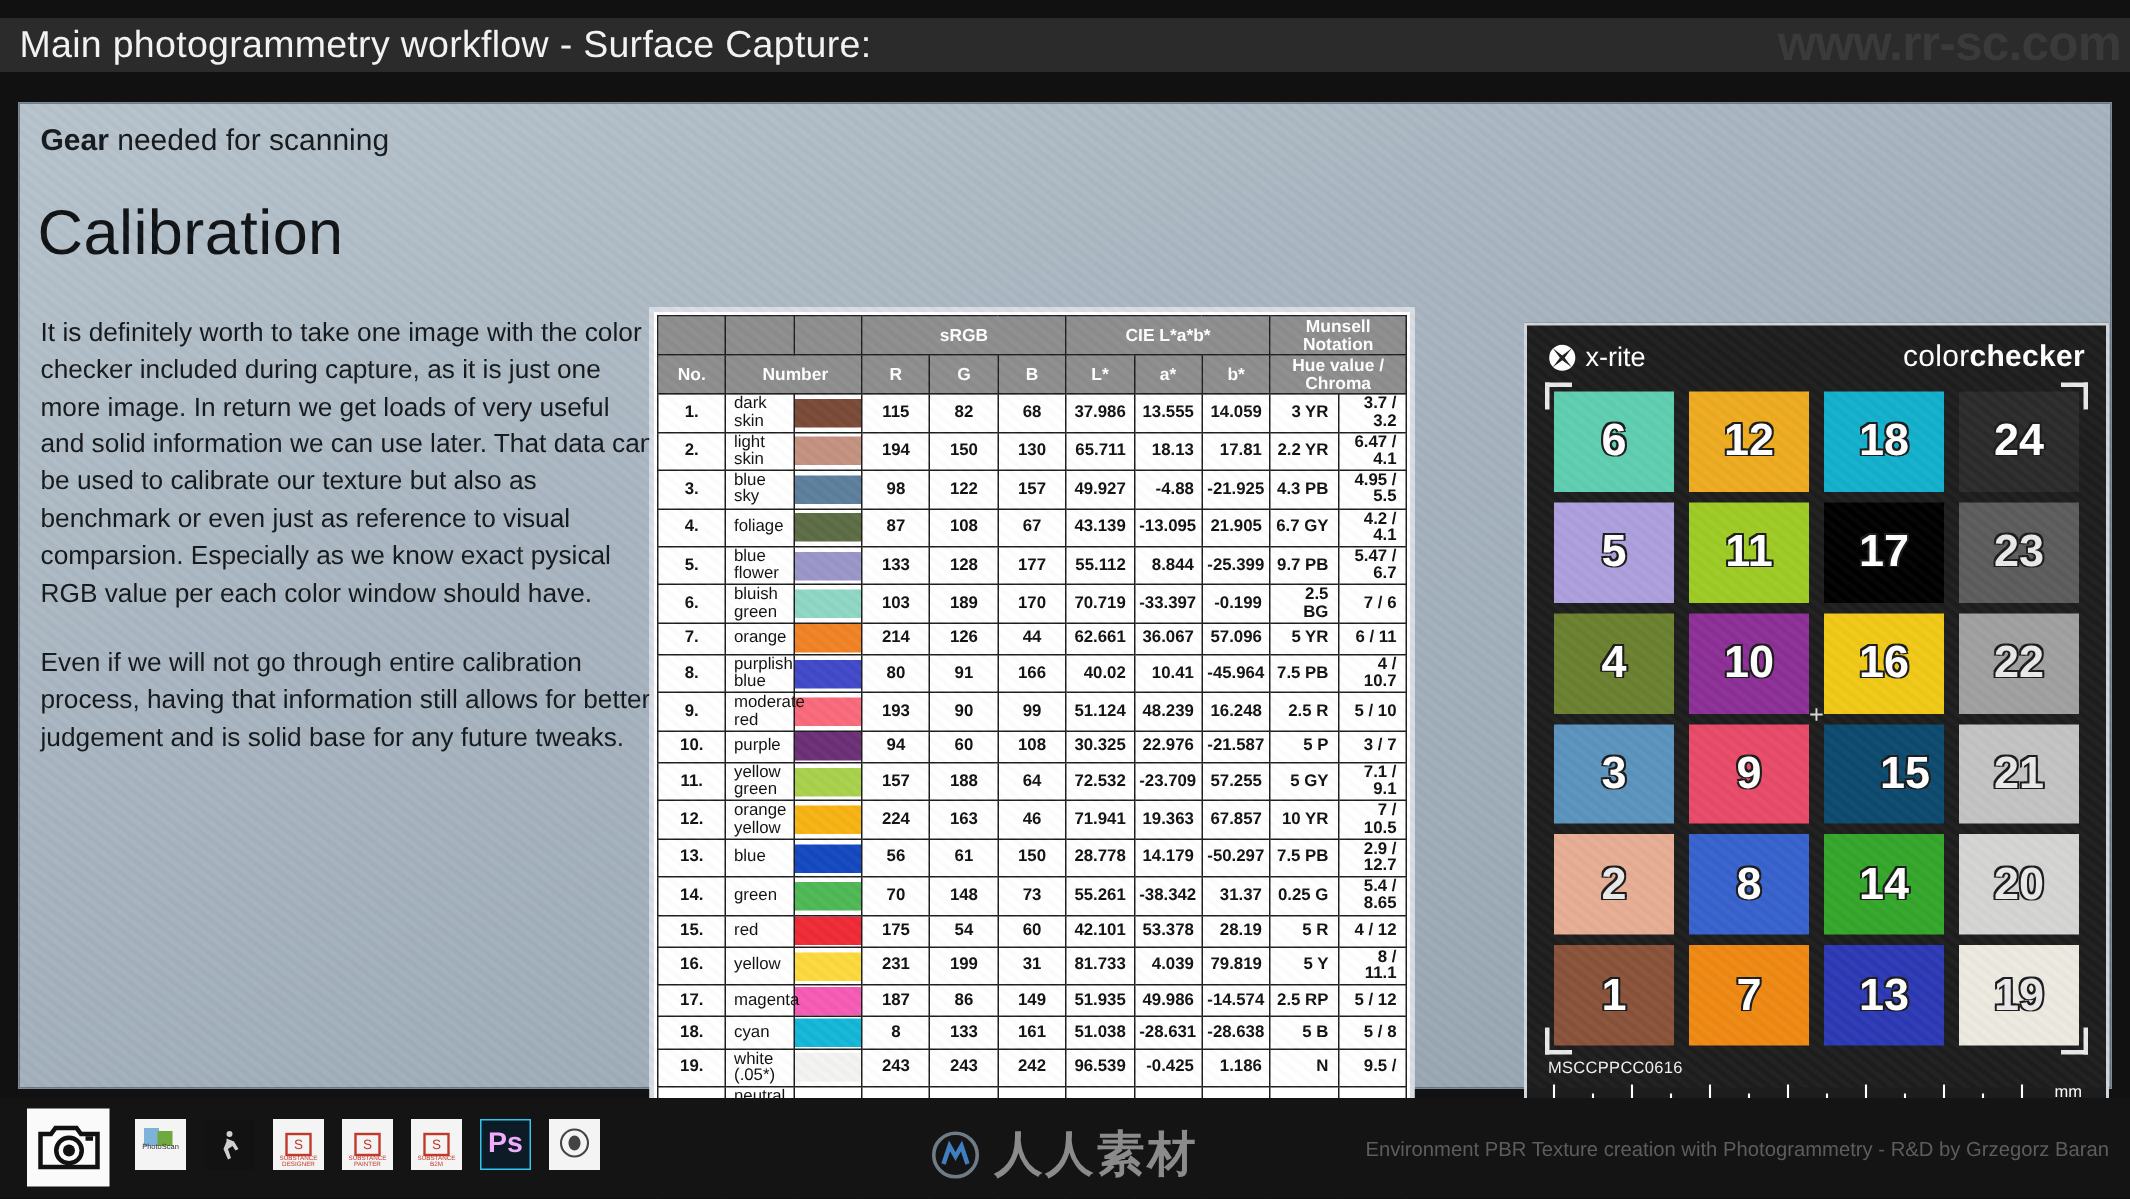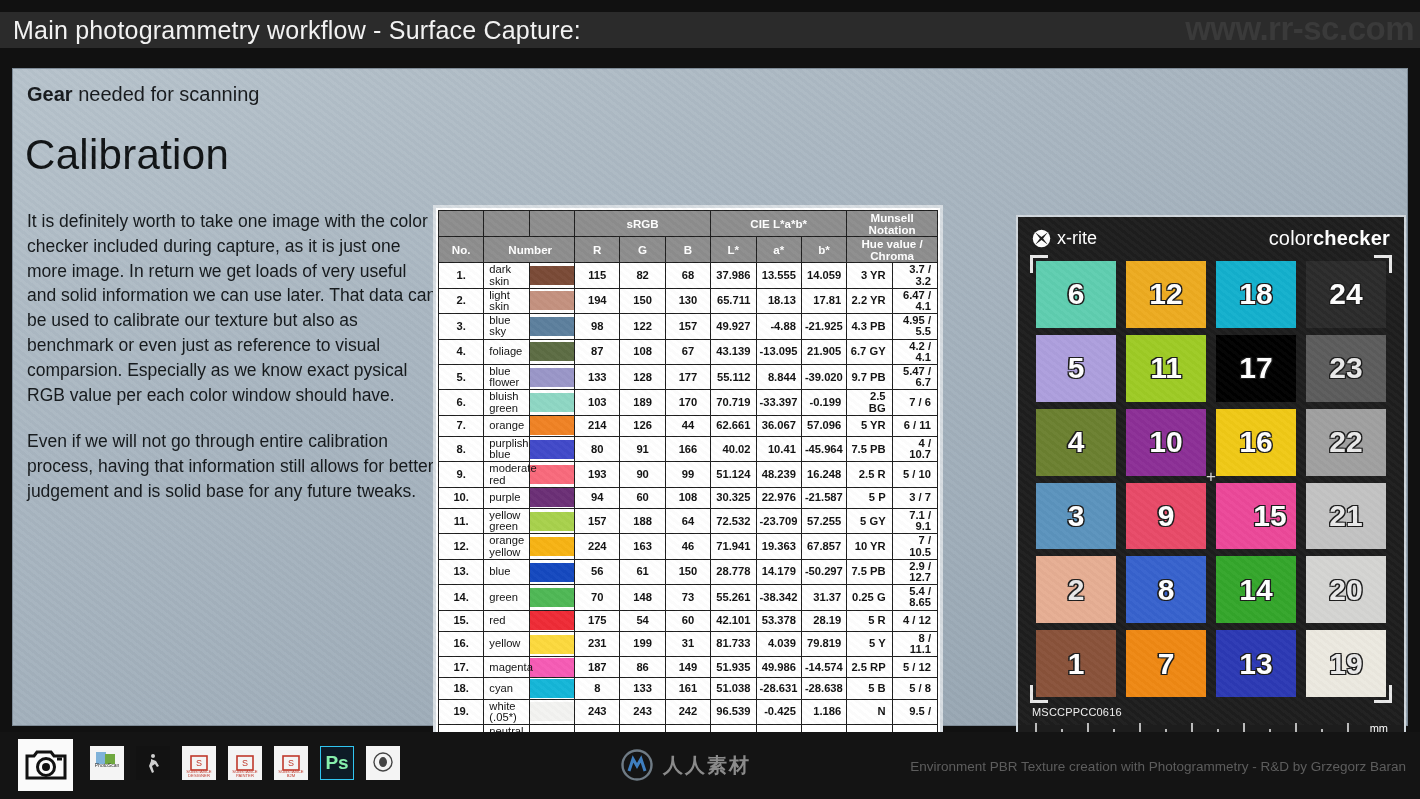--- a/index.html
+++ b/index.html
@@ -114,27 +114,27 @@
 
   
   .botbar { position: absolute; left: 0; bottom: 0; width: 1420px; height: 67px; background: #141414; }
   .cam {
     position: absolute; left: 18px; top: 7px; width: 55px; height: 52px;
     background: #fafafa; display: flex; align-items: center; justify-content: center;
   }
   .apps { position: absolute; left: 90px; top: 14px; display: flex; gap: 12px; align-items: center; }
   .app { width: 34px; height: 34px; display: flex; align-items: center; justify-content: center;
          font-size: 8px; overflow: hidden; position: relative; }
-  .app.ps { background: #0d1b26; border: 1px solid #31c5f0; color: #86efac; font-size: 19px; font-weight: bold; }
+  .app.ps { background: #0d1b26; border: 1px solid #31c5f0; color: #f0abfc; font-size: 19px; font-weight: bold; }
   .app.white { background: #f4f4f4; color: #c0392b; }
   .app.dark { background: #121212; }
   .app .sublbl { position:absolute; bottom:2px; left:0; right:0; text-align:center; font-size:4.2px; color:#c0392b; line-height:1; }
   .app .toplbl { position:absolute; top:3px; left:0; right:0; text-align:center; font-size:5px; color:#333; line-height:1; }
   .wm-center { position: absolute; left: 620px; top: 16px; display: flex; align-items: center; gap: 9px; }
-  .wm-center .cn { color: #8b8b8b; font-size: 20px; font-weight: bold; letter-spacing: 2px; }
+  .wm-center .cn { color: #8b8b8b; font-size: 32px; font-weight: bold; letter-spacing: 2px; }
   .credit { position: absolute; right: 14px; top: 50%; transform: translateY(-50%); color: #5d5d5d; font-size: 13.5px; }
 </style>
 </head>
 <body>
 
 <div id="stage">
 
   <div class="titlebar">
     <div class="ttl">Main photogrammetry workflow - Surface Capture:</div>
     <div class="site">www.rr-sc.com</div>
@@ -242,21 +242,21 @@
               <td class="c-no">5.</td>
               <td class="c-name">blue flower</td>
               <td class="c-sw">
                 <i style="background: rgb(154, 150, 200);"></i>
               </td>
               <td class="c-num">133</td>
               <td class="c-num">128</td>
               <td class="c-num">177</td>
               <td class="c-lab">55.112</td>
               <td class="c-lab">8.844</td>
-              <td class="c-lab">-39.020</td>
+              <td class="c-lab">-25.399</td>
               <td class="c-hue">9.7 PB</td>
               <td class="c-chr">5.47 / 6.7</td>
             </tr>
             <tr>
               <td class="c-no">6.</td>
               <td class="c-name">bluish green</td>
               <td class="c-sw">
                 <i style="background: rgb(142, 215, 196);"></i>
               </td>
               <td class="c-num">103</td>
@@ -579,21 +579,21 @@
             </div>
             <div class="patch lite" style="background: rgb(160, 160, 160);">
               <span>22</span>
             </div>
             <div class="patch dark" style="background: rgb(91, 147, 189);">
               <span>3</span>
             </div>
             <div class="patch dark" style="background: rgb(232, 74, 104);">
               <span>9</span>
             </div>
-            <div class="patch dark" style="background: #ec4899; padding-left: 28px;">
+            <div class="patch dark" style="background: #0c4a6e; padding-left: 28px;">
               <span>15</span>
             </div>
             <div class="patch lite" style="background: rgb(195, 195, 195);">
               <span>21</span>
             </div>
             <div class="patch lite" style="background: rgb(230, 174, 147);">
               <span>2</span>
             </div>
             <div class="patch dark" style="background: rgb(55, 98, 205);">
               <span>8</span>

